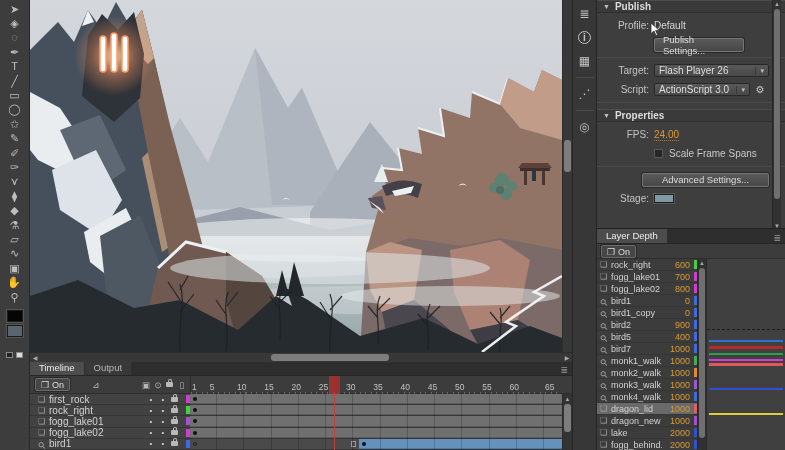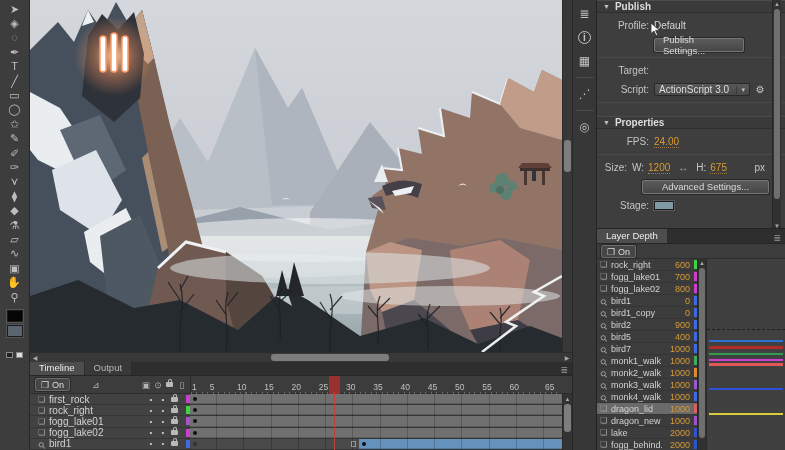--- a/index.html
+++ b/index.html
@@ -415,49 +415,49 @@
       <span class="plabel">Profile:</span>
       <span class="pval">Default</span>
     </div>
     <div class="prow">
       <span class="plabel"></span>
       <div class="btn" style="width:90px">Publish Settings...</div>
     </div>
     <div class="hsep"></div>
     <div class="prow">
       <span class="plabel">Target:</span>
+      <div class="dd">
+        <span>Flash Player 26</span>
+        <span class="arrow">▾</span>
+      </div>
     </div>
     <div class="prow" style="padding-right:2px">
       <span class="plabel">Script:</span>
       <div class="dd">
         <span>ActionScript 3.0</span>
         <span class="arrow">▾</span>
       </div>
       <span class="ticon">⚙</span>
     </div>
     <div class="hsep"></div>
 
-    <div class="sec-h" style="margin-top:13px">
+    <div class="sec-h" style="margin-top:6px">
       <span class="tri">▼</span>
       <span>Properties</span>
     </div>
     <div class="prow">
       <span class="plabel">FPS:</span>
       <span class="hot">24.00</span>
     </div>
+    <div class="prow">
+      <span class="plabel"></span>
+      <span class="cb"></span>
+      <span>Scale Frame Spans</span>
+    </div>
     <div class="hsep"></div>
-    <div class="prow" style="padding-right:4px">
-      <span class="plabel" style="width:30px">Size:</span>
-      <span style="margin-right:4px">W:</span>
-      <span class="hot" style="margin-right:8px">1200</span>
-      <span style="margin-right:8px;color:#b5b5b5">↔</span>
-      <span style="margin-right:4px">H:</span>
-      <span class="hot">675</span>
-      <span style="margin-left:auto">px</span>
-    </div>
     <div class="prow">
       <span class="plabel" style="width:40px"></span>
       <div class="btn" style="flex:1">Advanced Settings...</div>
     </div>
     <div class="prow">
       <span class="plabel">Stage:</span>
       <div id="stage-swatch" style="background: rgb(127, 154, 165);"></div>
     </div>
 
     <div id="rp-scroll">

